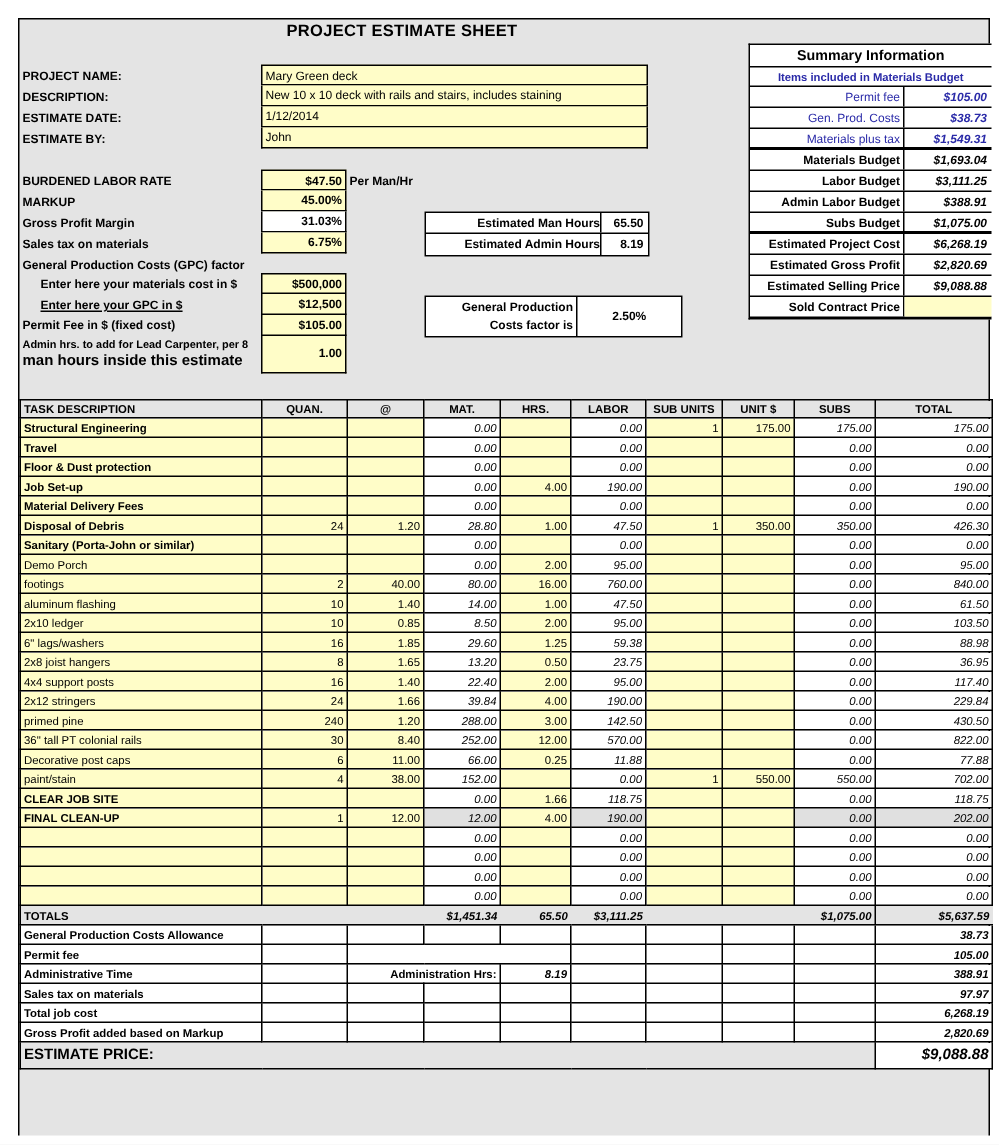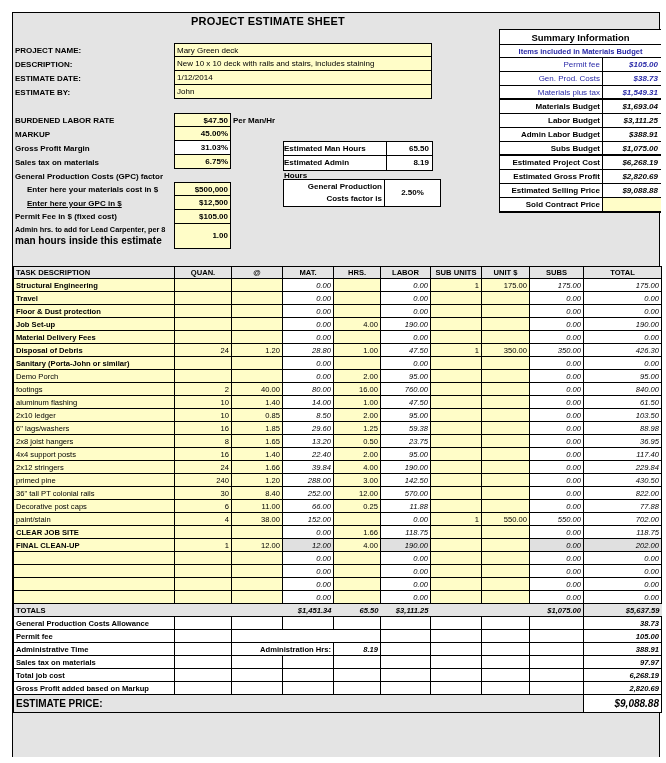--- a/index.html
+++ b/index.html
@@ -19,21 +19,21 @@
   .sum-row { display: flex; height: 14px; line-height: 13px; border-bottom: 1px solid #000; }
   .sum-row .k { width: 103px; text-align: right; padding-right: 2px; border-right: 1px solid #000; font-size: 8px; font-weight: bold; }
   .sum-row .v { flex: 1; text-align: right; padding-right: 3px; font-style: italic; font-weight: bold; font-size: 8px; }
   .sum-row.blue .k { color: #2a2aa8; font-weight: normal; }
   .sum-row.blue .v { color: #2a2aa8; }
   .sum-row.thick { border-bottom: 2px solid #000; }
   .sum-row .v.yellow { background: #fffdc8; }
   .mid-box { position: absolute; background: #fff; border: 1px solid #000; }
   .mid-row { display: flex; height: 14px; line-height: 13px; border-bottom: 1px solid #000; }
   .mid-row:last-child { border-bottom: none; }
-  .mid-row .k { width: 103px; text-align: left; padding-right: 12px; border-right: 1px solid #000; font-weight: bold; }
+  .mid-row .k { width: 117px; text-align: right; padding-right: 0; border-right: 1px solid #000; font-weight: bold; }
   .mid-row .v { flex: 1; text-align: right; padding-right: 3px; font-weight: bold; }
   
   table.tasks { position: absolute; left: 0; top: 253px; width: 648px; border-collapse: collapse; table-layout: fixed; }
   table.tasks td, table.tasks th { border: 1px solid #000; height: 13px; font-size: 7.6px; padding: 0 2px; white-space: nowrap; overflow: hidden; line-height: 11px; }
   table.tasks th { background: #e4e4e4; font-weight: bold; text-align: center; height: 12px; }
   table.tasks th.first { text-align: left; margin-top: 35px; }
   td.desc { background: #fffdc8; text-align: left; }
   td.desc.b { font-weight: bold; }
   td.in { background: #fffdc8; text-align: right; }
   td.calc { background: #fff; text-align: right; font-style: italic; }
@@ -94,21 +94,21 @@
     <div class="mid-row">
       <div class="k">Estimated Man Hours</div>
       <div class="v">65.50</div>
     </div>
     <div class="mid-row">
       <div class="k">Estimated Admin Hours</div>
       <div class="v">8.19</div>
     </div>
   </div>
 
-  <div class="mid-box" style="left:270px; top:166px; width:158px; height:28px;">
+  <div class="mid-box" style="left:270px; top:184px; width:172px; height:28px;">
     <div style="display:flex; height:26px;">
       <div style="width:101px; border-right:1px solid #000; text-align:right; padding-right:2px; font-weight:bold; line-height:12px; padding-top:1px;">
         <div>General Production</div>
         <div>Costs factor is</div>
       </div>
       <div style="flex:1; text-align:center; line-height:26px; font-weight:bold;">2.50%</div>
     </div>
   </div>
 
   <div class="summary">

